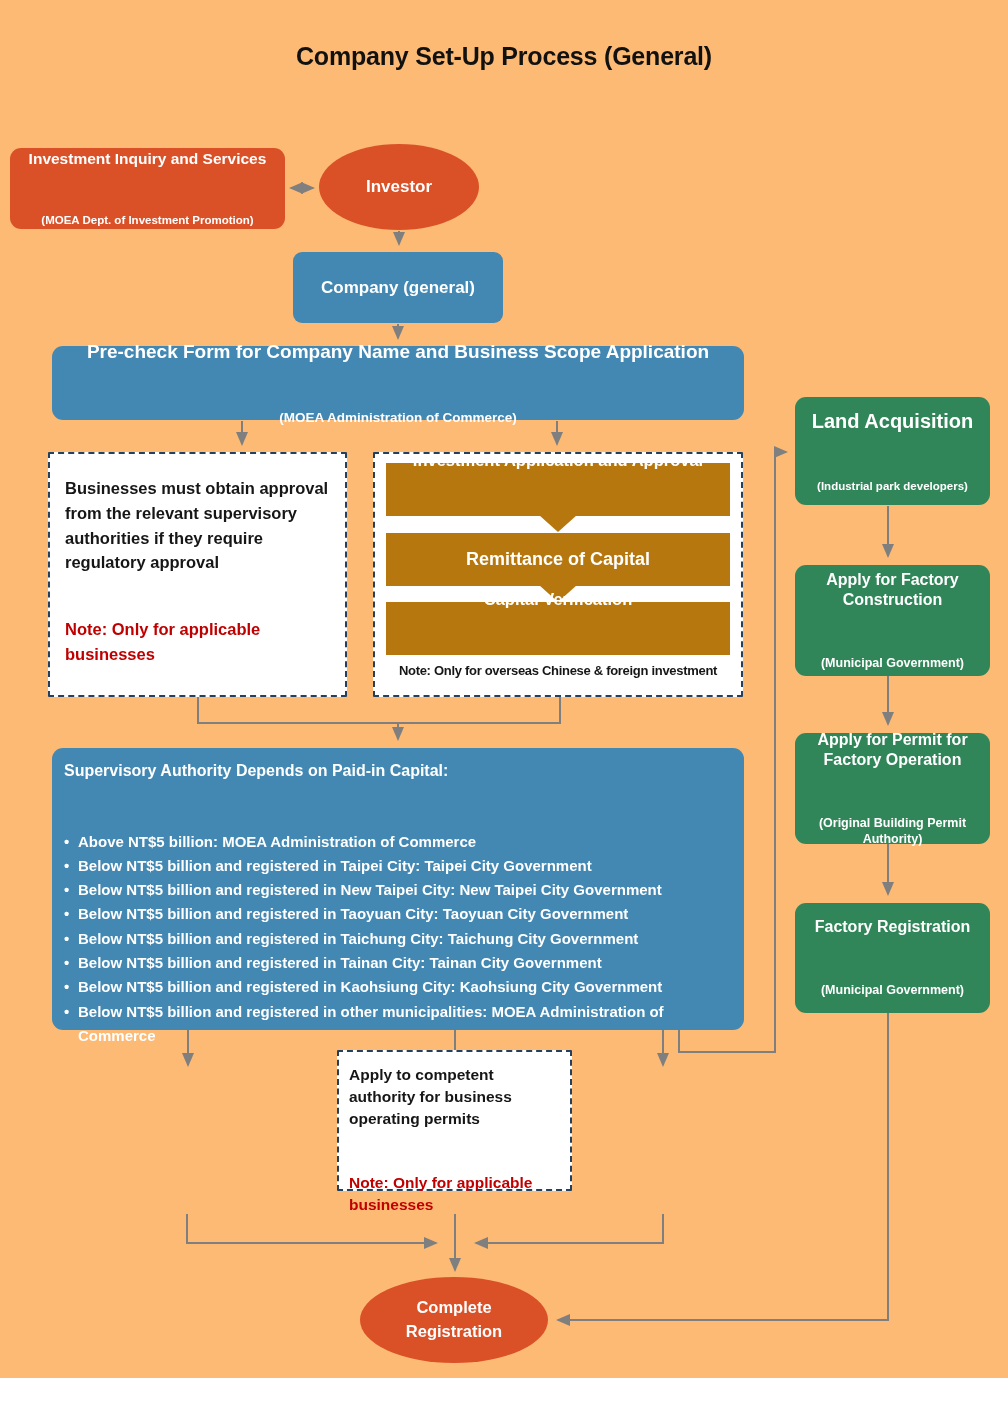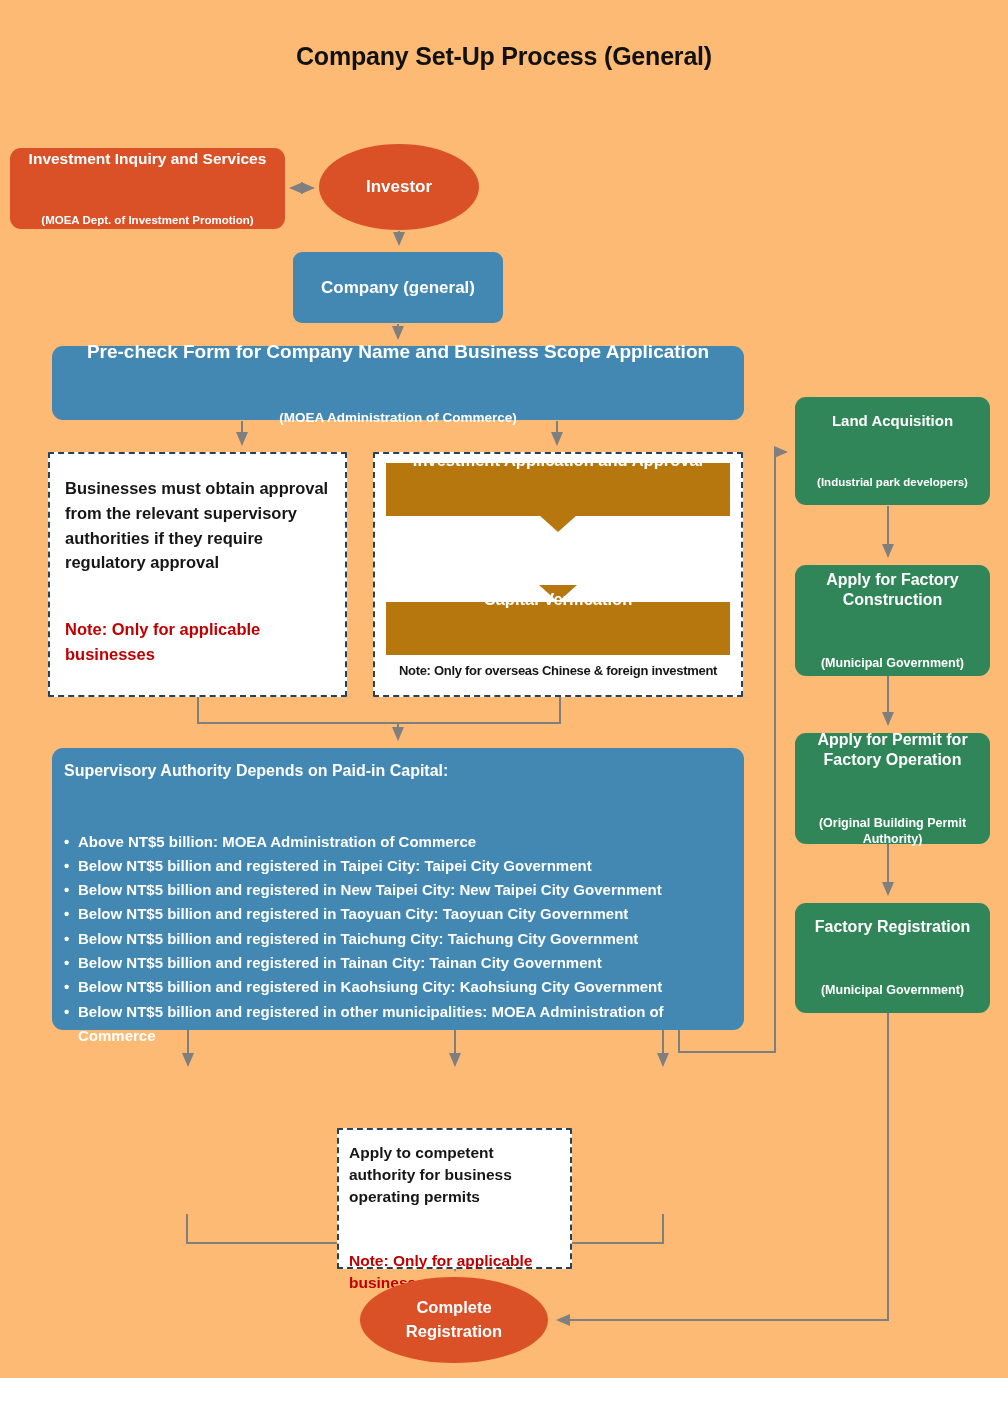--- a/index.html
+++ b/index.html
@@ -103,20 +103,23 @@
     <div class="note-red" style="font-size:16.5px;line-height:1.5;">Note: Only for applicable businesses</div>
   </div>
 
   <div class="node dashed-box" style="left:373px;top:452px;width:370px;height:245px;padding:0;"></div>
 
   <div class="node gold" style="left:386px;top:463px;width:344px;height:53px;">
     <div style="font-size:16.5px;">Investment Application and Approval</div>
     <div class="sub" style="font-size:12.5px;margin-top:1px;">(MOEA Dept. of Investment Review)</div>
   </div>
   <div class="tri-down" style="left:539px;top:515px;"></div>
+  <div class="node gold" style="left:386px;top:533px;width:344px;height:53px;">
+    <div style="font-size:18px;">Remittance of Capital</div>
+  </div>
   <div class="tri-down" style="left:539px;top:585px;"></div>
   <div class="node gold" style="left:386px;top:602px;width:344px;height:53px;">
     <div style="font-size:16.5px;">Capital Verification</div>
     <div class="sub" style="font-size:12.5px;margin-top:1px;">(MOEA Dept. of Investment Review)</div>
   </div>
   <div style="position:absolute;left:376px;top:663px;width:364px;text-align:center;font-size:13px;letter-spacing:-0.3px;color:#161616;">Note: Only for overseas Chinese &amp; foreign investment</div>
 
   <div class="node blue" style="left:52px;top:748px;width:692px;height:282px;padding:10px 12px;align-items:flex-start;justify-content:flex-start;">
     <div class="sup-title">Supervisory Authority Depends on Paid-in Capital:</div>
     <ul class="sup-list">
@@ -125,28 +128,28 @@
       <li>Below NT$5 billion and registered in New Taipei City: New Taipei City Government</li>
       <li>Below NT$5 billion and registered in Taoyuan City: Taoyuan City Government</li>
       <li>Below NT$5 billion and registered in Taichung City: Taichung City Government</li>
       <li>Below NT$5 billion and registered in Tainan City: Tainan City Government</li>
       <li>Below NT$5 billion and registered in Kaohsiung City: Kaohsiung City Government</li>
       <li>Below NT$5 billion and registered in other municipalities: MOEA Administration of Commerce</li>
     </ul>
   </div>
 
 
-  <div class="node dashed-box" style="left:337px;top:1128px;width:235px;height:141px;padding:12px 10px;">
+  <div class="node dashed-box" style="left:337px;top:1050px;width:235px;height:141px;padding:12px 10px;">
     <div style="font-size:15.5px;line-height:1.42;">Apply to competent authority for business operating permits</div>
     <div class="note-red" style="font-size:15.5px;line-height:1.42;">Note: Only for applicable businesses</div>
   </div>
 
 
   <div class="node green" style="left:795px;top:397px;width:195px;height:108px;padding:6px;">
-    <div style="font-size:15px;">Land Acquisition</div>
+    <div style="font-size:20px;">Land Acquisition</div>
     <div class="sub" style="font-size:11.5px;">(Industrial park developers)</div>
   </div>
   <div class="node green" style="left:795px;top:565px;width:195px;height:111px;padding:6px;">
     <div style="font-size:16px;">Apply for Factory Construction</div>
     <div class="sub" style="font-size:12.5px;">(Municipal Government)</div>
   </div>
   <div class="node green" style="left:795px;top:733px;width:195px;height:111px;padding:6px;">
     <div style="font-size:16px;">Apply for Permit for Factory Operation</div>
     <div class="sub" style="font-size:12.5px;">(Original Building Permit Authority)</div>
   </div>

